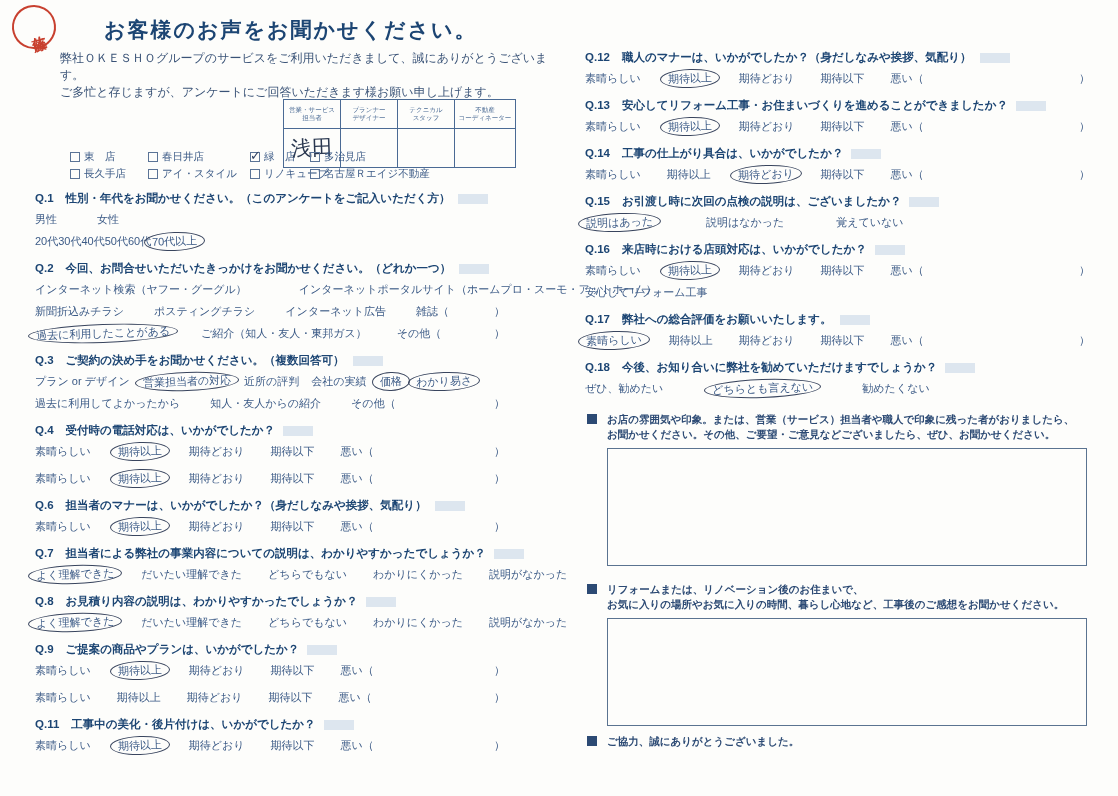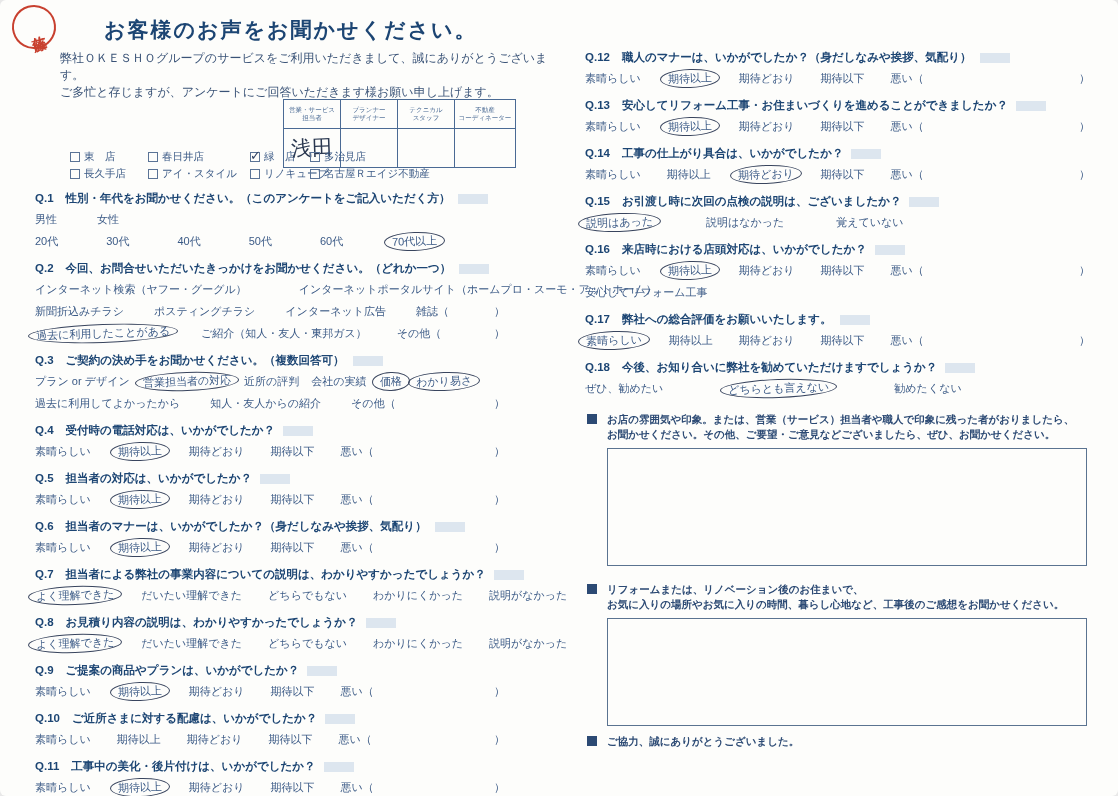--- a/index.html
+++ b/index.html
@@ -1,21 +1,20 @@
 <!DOCTYPE html>
 <html><head>
 <meta charset="utf-8">
 <style>
   html,body{margin:0;padding:0;background:#e8e8e8;}
   .page{
     position:relative; width:1118px; height:796px; margin:0 auto;
     background:#fdfdfb; overflow:hidden;
     font-family:"Liberation Sans","DejaVu Sans",sans-serif;
     color:#3b5a86;
-    border-radius:6px;
   }
   
   .stamp{
     position:absolute; left:12px; top:5px; width:40px; height:40px;
     border:2.5px solid #c8402f; border-radius:50%;
     transform:rotate(-16deg); display:flex; align-items:center; justify-content:center;
   }
   .stamp span{
     writing-mode:vertical-rl; font-size:14px; font-weight:bold; color:#c8402f;
     letter-spacing:1px; font-family:"Liberation Serif","DejaVu Serif",serif;
@@ -173,21 +172,21 @@
       </div>
     </div>
 
   <div class="col" id="col-left">
       <div class="q">
         <div class="q-title"><span class="q-no">Q.1</span><span>性別・年代をお聞かせください。（このアンケートをご記入いただく方）</span><span class="hl"></span></div>
         <div class="q-row" style="gap: 40px;">
           <span class="opt">男性</span>
           <span class="opt">女性</span>
         </div>
-        <div class="q-row" style="gap: 48px;">
+        <div class="q-row" style="">
           <span class="opt">20代</span>
           <span class="opt">30代</span>
           <span class="opt">40代</span>
           <span class="opt">50代</span>
           <span class="opt">60代</span>
           <span class="opt circled">70代以上</span>
         </div>
       </div>
       <div class="q">
         <div class="q-title"><span class="q-no">Q.2</span><span>今回、お問合せいただいたきっかけをお聞かせください。（どれか一つ）</span><span class="hl"></span></div>
@@ -231,21 +230,20 @@
         <div class="q-row" style="gap: 26px;">
           <span class="opt">素晴らしい</span>
           <span class="opt circled">期待以上</span>
           <span class="opt">期待どおり</span>
           <span class="opt">期待以下</span>
           <span class="opt">悪い（</span>
           <span class="opt end">）</span>
         </div>
       </div>
       <div class="q">
-        <div class="q-title"><span class="q-no">Q.5</span><span>担当者の対応は、いかがでしたか？</span><span class="hl"></span></div>
         <div class="q-row" style="gap: 26px;">
           <span class="opt">素晴らしい</span>
           <span class="opt circled">期待以上</span>
           <span class="opt">期待どおり</span>
           <span class="opt">期待以下</span>
           <span class="opt">悪い（</span>
           <span class="opt end">）</span>
         </div>
       </div>
       <div class="q">
@@ -284,21 +282,20 @@
         <div class="q-row" style="gap: 26px;">
           <span class="opt">素晴らしい</span>
           <span class="opt circled">期待以上</span>
           <span class="opt">期待どおり</span>
           <span class="opt">期待以下</span>
           <span class="opt">悪い（</span>
           <span class="opt end">）</span>
         </div>
       </div>
       <div class="q">
-        <div class="q-title"><span class="q-no">Q.10</span><span>ご近所さまに対する配慮は、いかがでしたか？</span><span class="hl"></span></div>
         <div class="q-row" style="gap: 26px;">
           <span class="opt">素晴らしい</span>
           <span class="opt">期待以上</span>
           <span class="opt">期待どおり</span>
           <span class="opt">期待以下</span>
           <span class="opt">悪い（</span>
           <span class="opt end">）</span>
         </div>
       </div>
       <div class="q">
@@ -377,21 +374,21 @@
             <span class="opt circled">素晴らしい</span>
             <span class="opt">期待以上</span>
             <span class="opt">期待どおり</span>
             <span class="opt">期待以下</span>
             <span class="opt">悪い（</span>
             <span class="opt end">）</span>
           </div>
         </div>
         <div class="q">
           <div class="q-title"><span class="q-no">Q.18</span><span>今後、お知り合いに弊社を勧めていただけますでしょうか？</span><span class="hl"></span></div>
-          <div class="q-row" style="gap: 64px;">
+          <div class="q-row" style="gap: 48px;">
             <span class="opt">ぜひ、勧めたい</span>
             <span class="opt circled">どちらとも言えない</span>
             <span class="opt">勧めたくない</span>
           </div>
         </div>
       </div>
 
     <div class="comment-section">
       <div class="c-head">
         <span class="bullet"></span>

